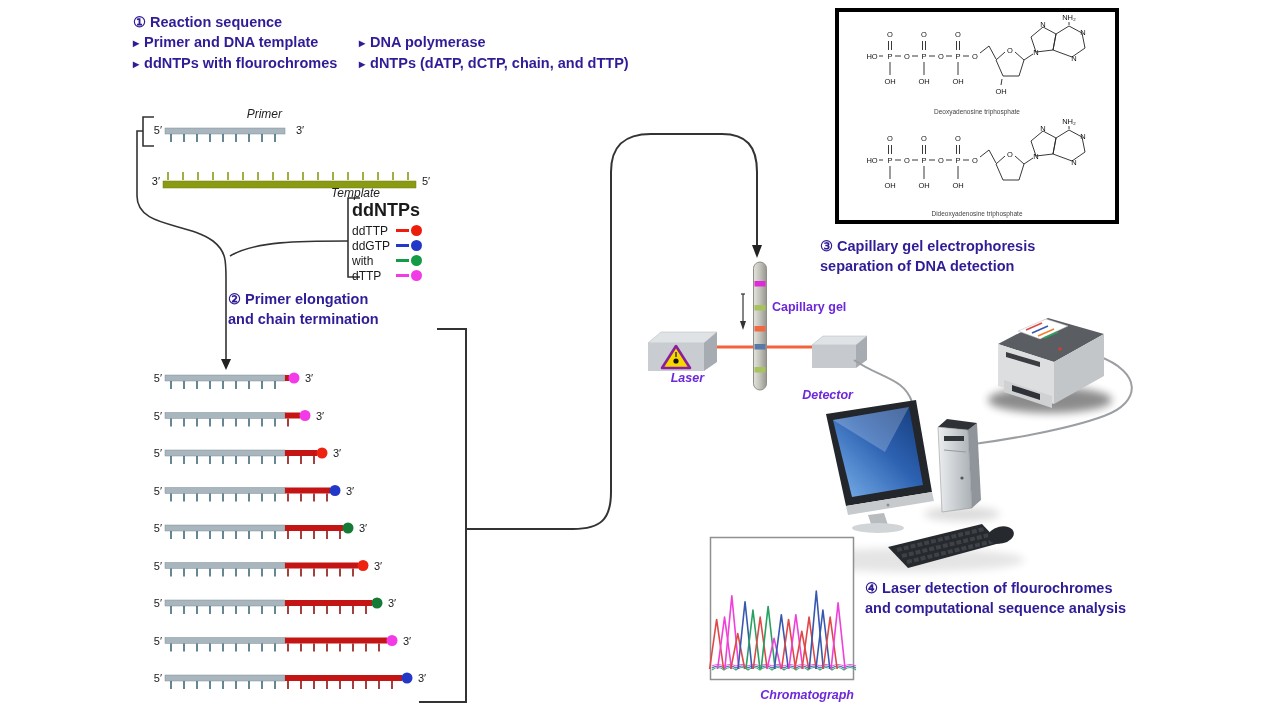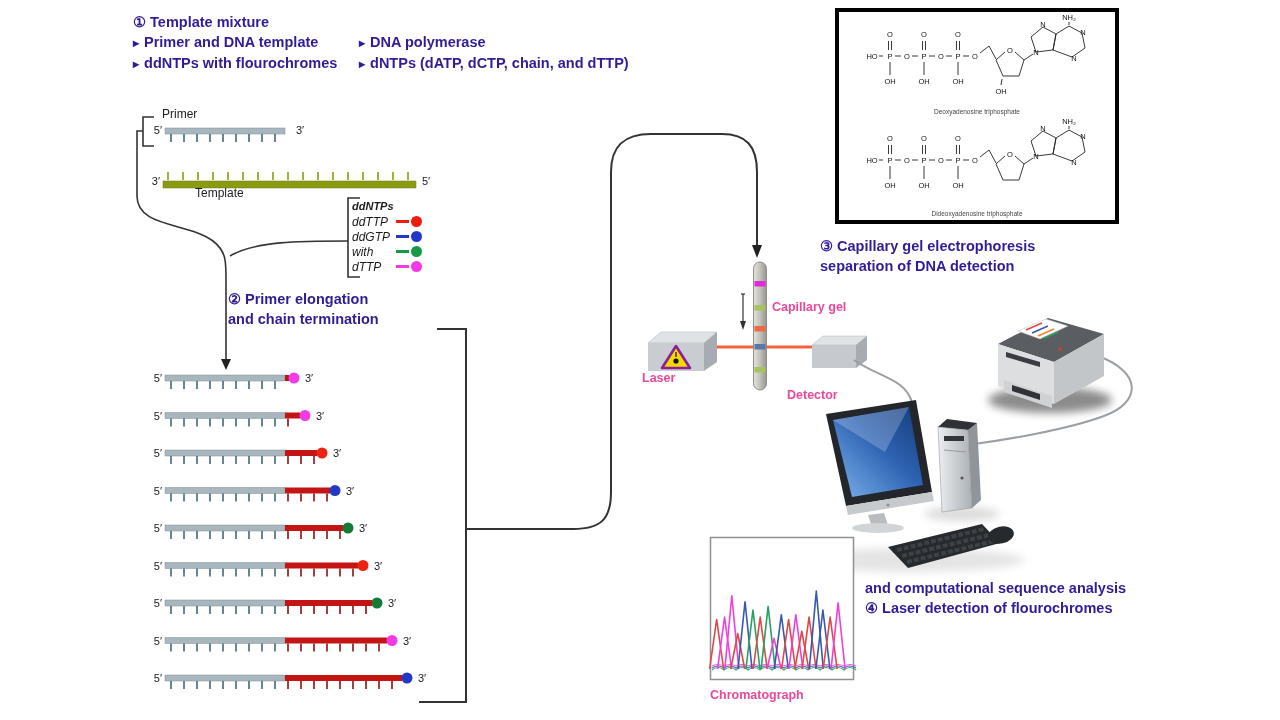--- a/index.html
+++ b/index.html
@@ -1,28 +1,28 @@
 <!DOCTYPE html>
 <html><head>
 <meta charset="utf-8">
 <style>
   html,body{margin:0;padding:0;background:#fff;}
   .canvas{position:relative;width:1280px;height:720px;background:#fff;overflow:hidden;
           font-family:"Liberation Sans",sans-serif;}
   .abs{position:absolute;}
   .purple{color:#2e1d96;font-weight:bold;font-size:14.5px;line-height:20px;}
-  .blabel{color:#ec4899;font-weight:bold;font-size:12.5px;}
+  .blabel{color:#6d28d9;font-weight:bold;font-size:12.5px;}
   .glabel{color:#222;font-weight:normal;font-size:12px;}
-  .center{text-align:left;}
+  .center{text-align:right;font-style:italic;}
   .s1-grid{display:grid;grid-template-columns:226px auto;column-gap:0;}
   .bullet-cell{display:flex;align-items:baseline;}
   .bullet-mark{margin-right:5px;font-size:12px;}
   .ddn{font-size:12px;color:#1a1a1a;}
-  .ddn .ttl{font-weight:bold;font-size:11px;margin-bottom:2px;font-style:italic;}
-  .ddn-row{display:flex;align-items:center;height:15px;font-style:italic;}
+  .ddn .ttl{font-weight:bold;font-size:18px;margin-bottom:2px;}
+  .ddn-row{display:flex;align-items:center;height:15px;}
   .ddn-lab{width:44px;}
   .ddn-dash{width:13px;height:2.5px;margin-right:2px;}
   .ddn-dot{width:11px;height:11px;border-radius:50%;}
   svg text{font-family:"Liberation Sans","DejaVu Sans",sans-serif;}
   .prime{font-size:11px;fill:#1a1a1a;}
   .atom{font-size:7.5px;fill:#111;}
   .chem-cap{font-size:6.5px;fill:#444;}
 </style>
 </head>
 <body>
@@ -500,21 +500,21 @@
           <line x1="242" y1="11" x2="242" y2="19" stroke="#8c1010" stroke-width="1.6"></line>
           <circle cx="257" cy="8" r="5.5" fill="#2438c8"></circle>
           <text x="268" y="12" class="prime">3′</text>
         </g>
       </g>
   </svg>
 
   <div class="abs purple" style="left:133px;top:12px;">
     <div>
       <span>①</span>
-      <span>Template mixture</span>
+      <span>Reaction sequence</span>
     </div>
     <div class="s1-grid">
       <div class="bullet-cell">
         <span class="bullet-mark">▸</span>
         <span>Primer and DNA template</span>
         </div>
       <div class="bullet-cell">
         <span class="bullet-mark">▸</span>
         <span>DNA polymerase</span>
         </div>
@@ -568,19 +568,19 @@
     <div><span>③</span>
          <span>Capillary gel electrophoresis</span></div>
     <div>separation of DNA detection</div>
   </div>
 
   <div class="abs blabel" style="left:772px;top:300px;">Capillary gel</div>
   <div class="abs blabel center" style="left:642px;top:371px;width:62px;">Laser</div>
   <div class="abs blabel center" style="left:787px;top:370px;width:66px;margin-top:18px;">Detector</div>
 
   <div class="abs purple" style="left:865px;top:578px;">
-    <div>and computational sequence analysis</div>
     <div><span>④</span>
          <span>Laser detection of flourochromes</span></div>
+    <div>and computational sequence analysis</div>
   </div>
 
   <div class="abs blabel center" style="left:710px;top:688px;width:144px;">Chromatograph</div>
 </div>
 
 </body></html>

